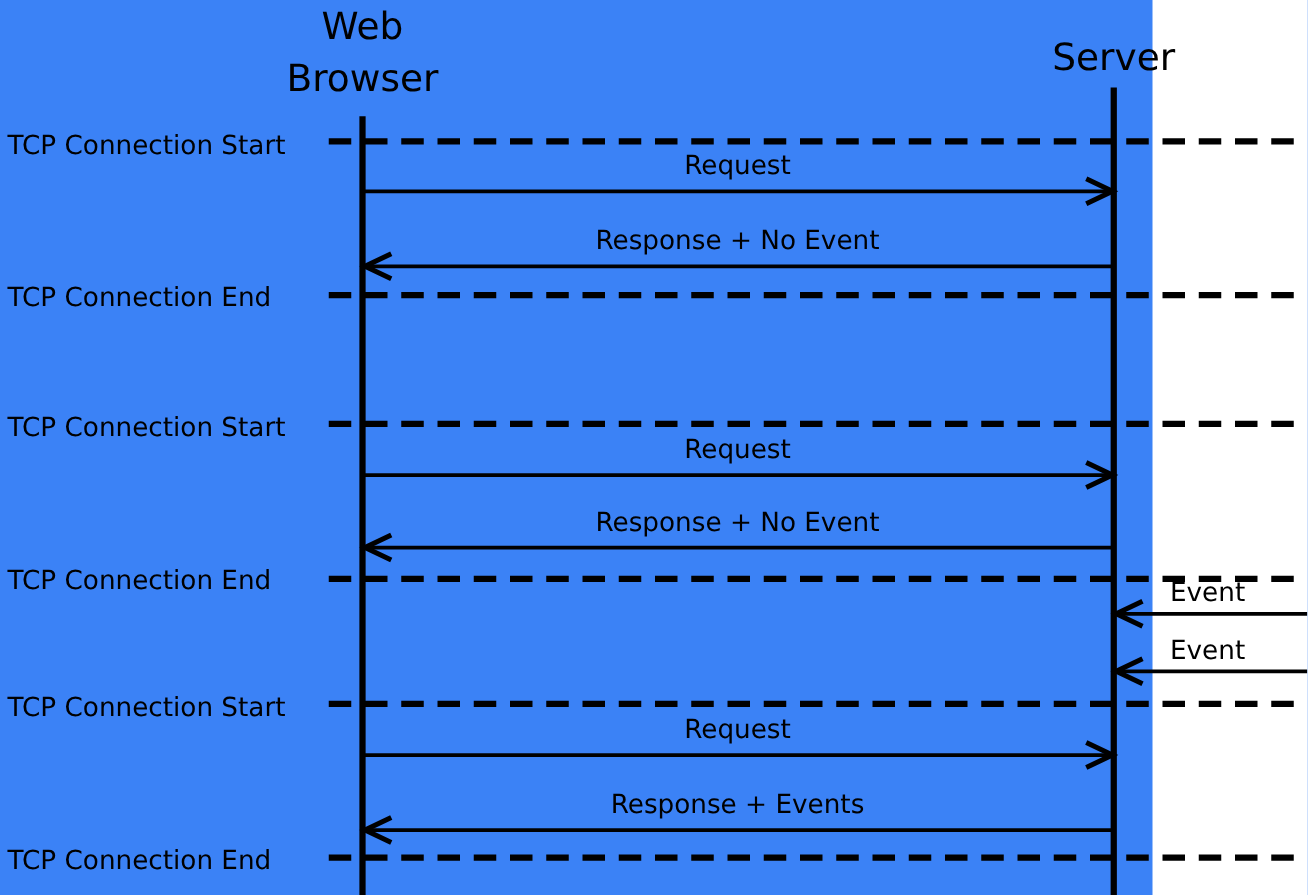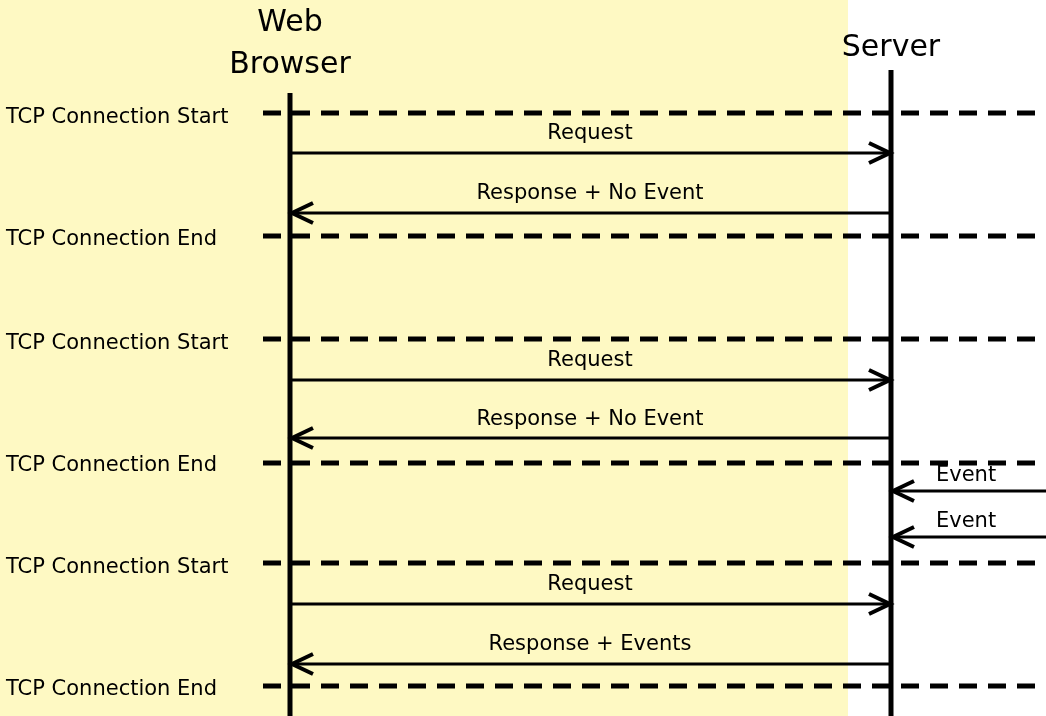--- a/index.html
+++ b/index.html
@@ -8,23 +8,23 @@
     background: #ffffff;
   }
   body {
     width: 1046px;
     height: 716px;
     overflow: hidden;
     font-family: "DejaVu Sans", "Liberation Sans", sans-serif;
   }
   #diagram-root {
     position: relative;
-    width: 848px;
+    width: 922px;
     height: 716px;
-    background: #fef9c3;
+    background: #3b82f6;
   }
   svg#seq-svg {
     position: absolute;
     top: 0;
     left: 0;
     width: 1046px;
     height: 716px;
     display: block;
   }
   .actor-title {

